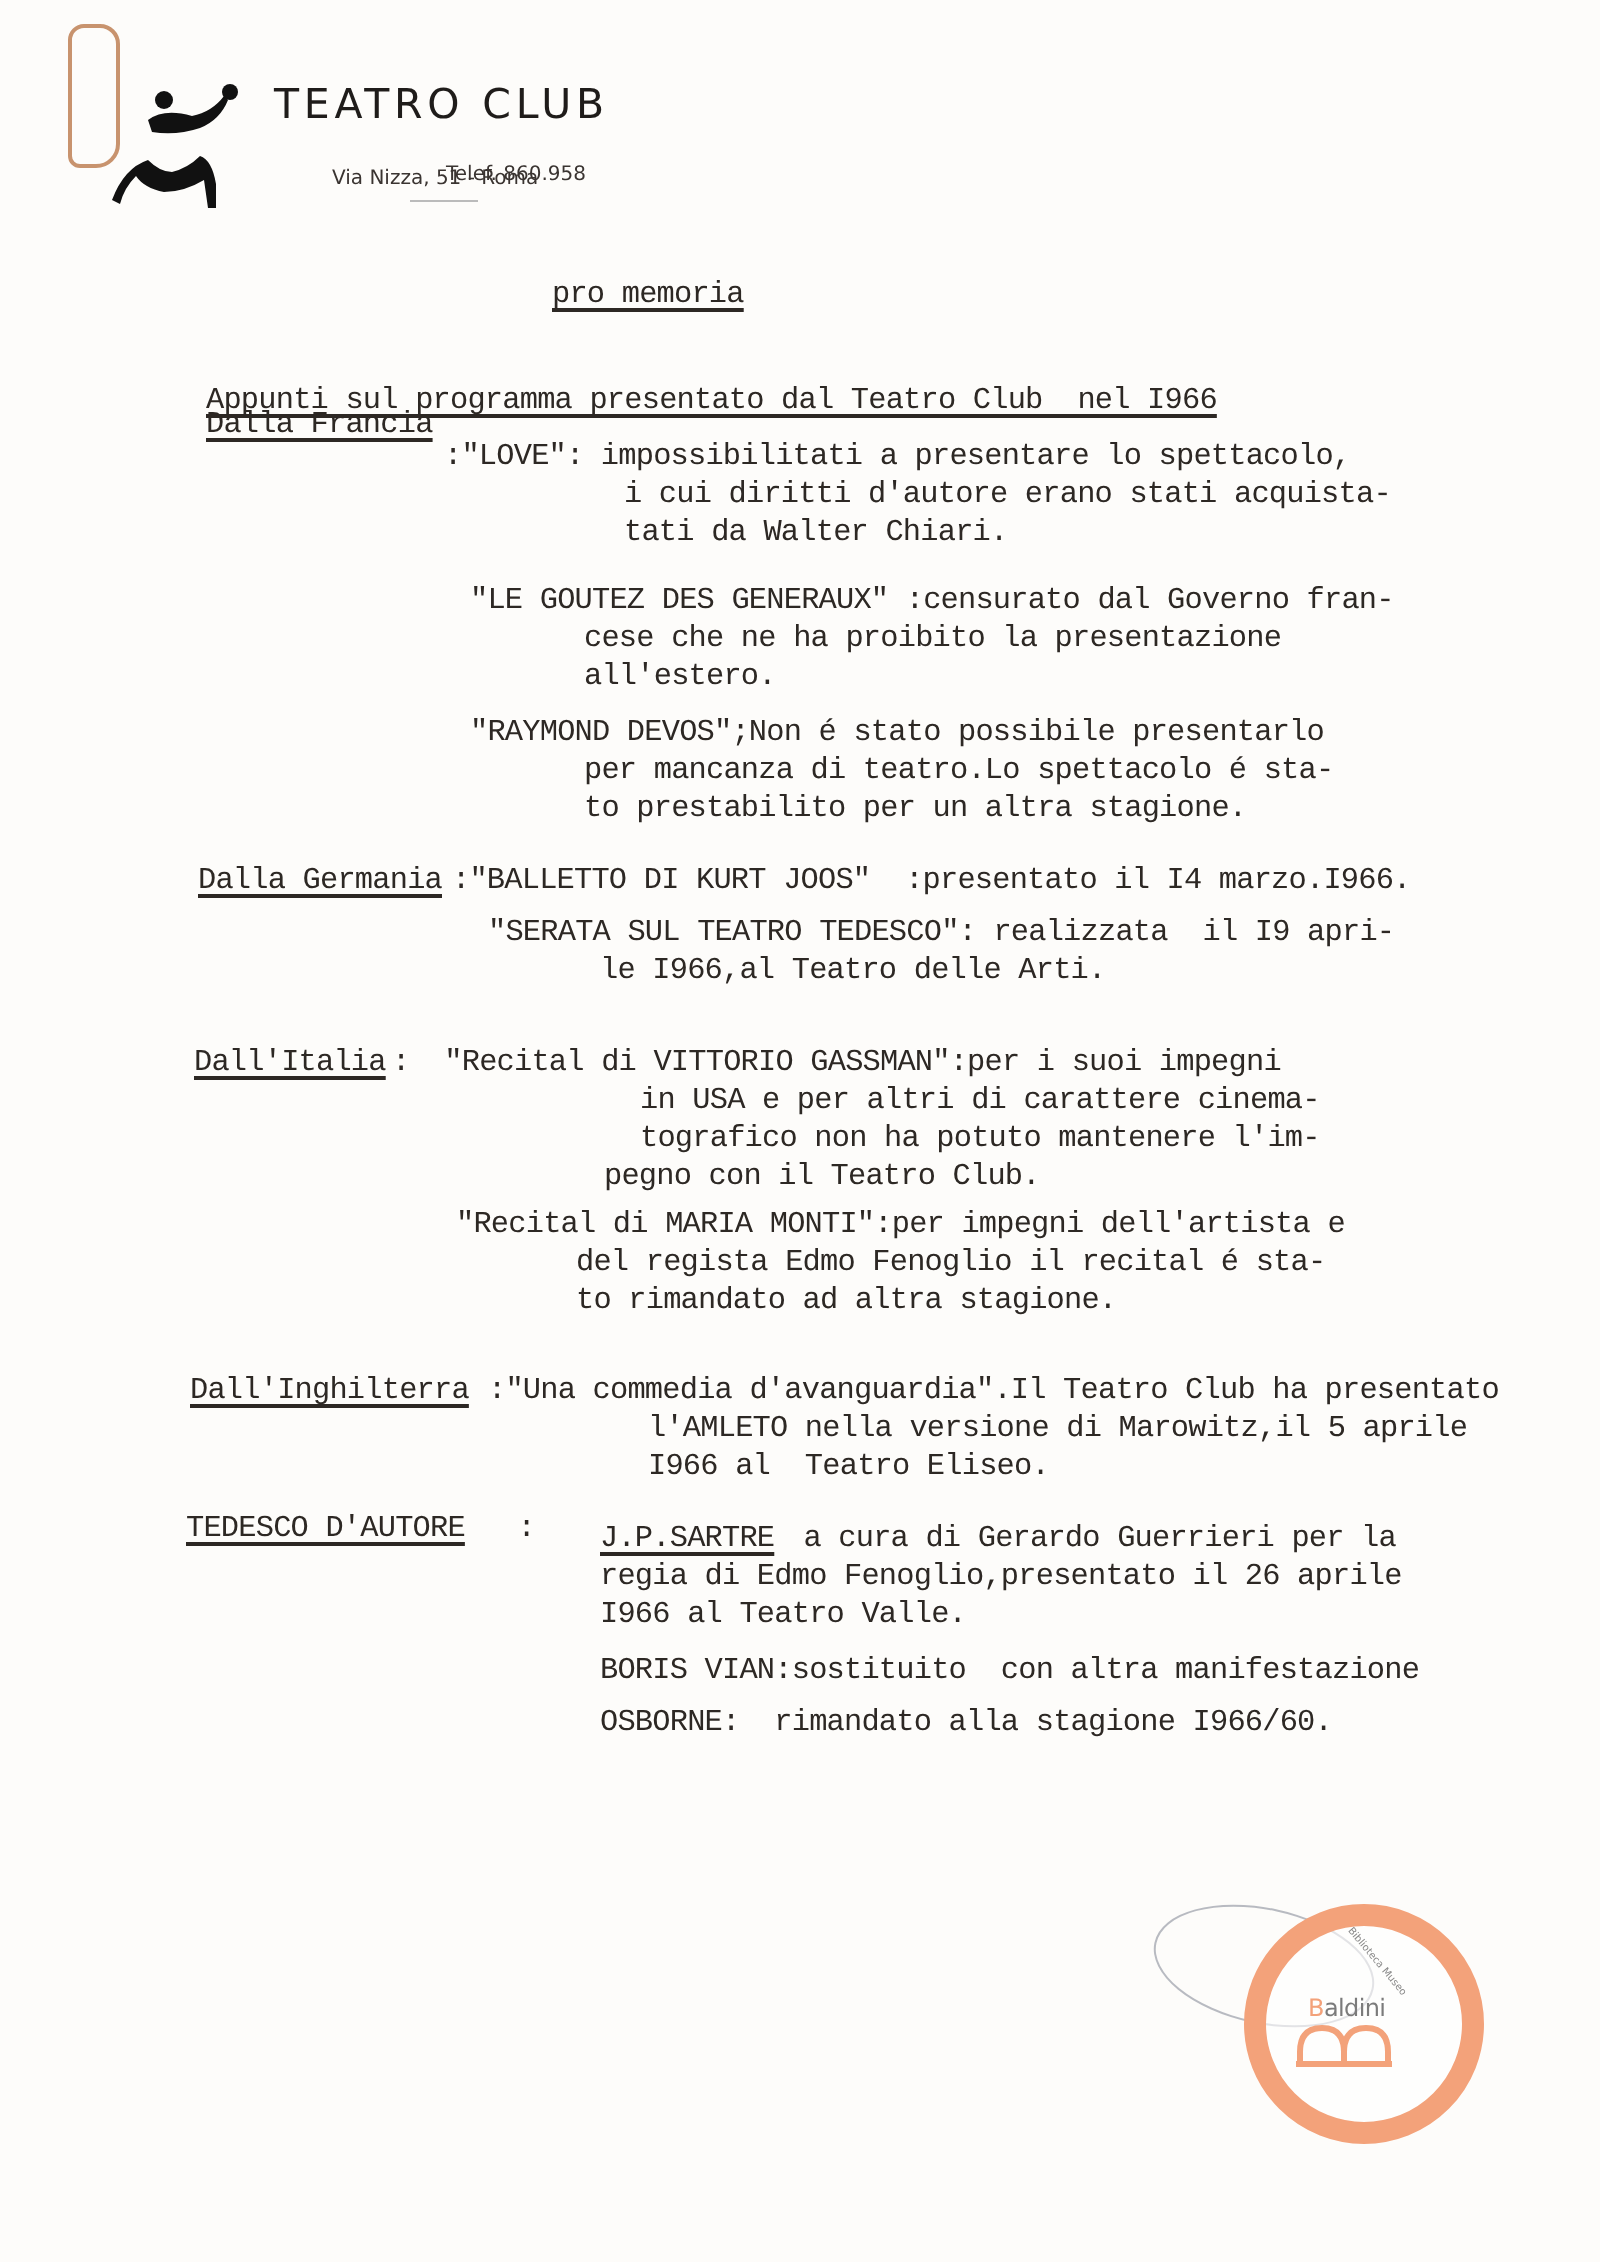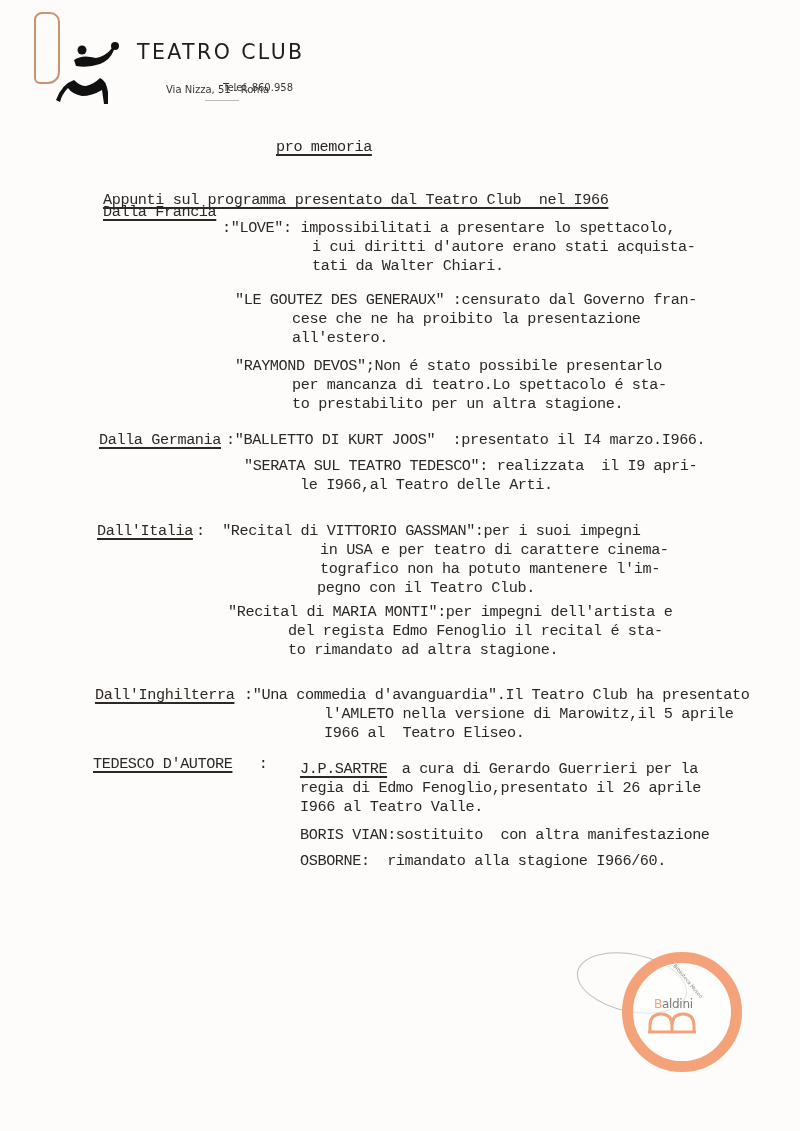--- a/index.html
+++ b/index.html
@@ -63,23 +63,23 @@
 <div class="abs tw" style="left:292px;top:376px">per mancanza di teatro.Lo spettacolo é sta-</div>
 <div class="abs tw" style="left:292px;top:395px">to prestabilito per un altra stagione.</div>
 
 <div class="abs tw u" style="left:99px;top:431px">Dalla Germania</div>
 <div class="abs tw" style="left:226px;top:431px">:"BALLETTO DI KURT JOOS"  :presentato il I4 marzo.I966.</div>
 <div class="abs tw" style="left:244px;top:457px">"SERATA SUL TEATRO TEDESCO": realizzata  il I9 apri-</div>
 <div class="abs tw" style="left:300px;top:476px">le I966,al Teatro delle Arti.</div>
 
 <div class="abs tw u" style="left:97px;top:522px">Dall'Italia</div>
 <div class="abs tw" style="left:196px;top:522px">:  "Recital di VITTORIO GASSMAN":per i suoi impegni</div>
-<div class="abs tw" style="left:320px;top:541px">in USA e per teatro di carattere cinema-</div>
+<div class="abs tw" style="left:320px;top:541px">in USA e per altri di carattere cinema-</div>
 <div class="abs tw" style="left:320px;top:560px">tografico non ha potuto mantenere l'im-</div>
-<div class="abs tw" style="left:317px;top:579px">pegno con il Teatro Club.</div>
+<div class="abs tw" style="left:302px;top:579px">pegno con il Teatro Club.</div>
 
 <div class="abs tw" style="left:228px;top:603px">"Recital di MARIA MONTI":per impegni dell'artista e</div>
 <div class="abs tw" style="left:288px;top:622px">del regista Edmo Fenoglio il recital é sta-</div>
 <div class="abs tw" style="left:288px;top:641px">to rimandato ad altra stagione.</div>
 
 <div class="abs tw u" style="left:95px;top:686px">Dall'Inghilterra</div>
 <div class="abs tw" style="left:244px;top:686px">:"Una commedia d'avanguardia".Il Teatro Club ha presentato</div>
 <div class="abs tw" style="left:324px;top:705px">l'AMLETO nella versione di Marowitz,il 5 aprile</div>
 <div class="abs tw" style="left:324px;top:724px">I966 al  Teatro Eliseo.</div>
 

